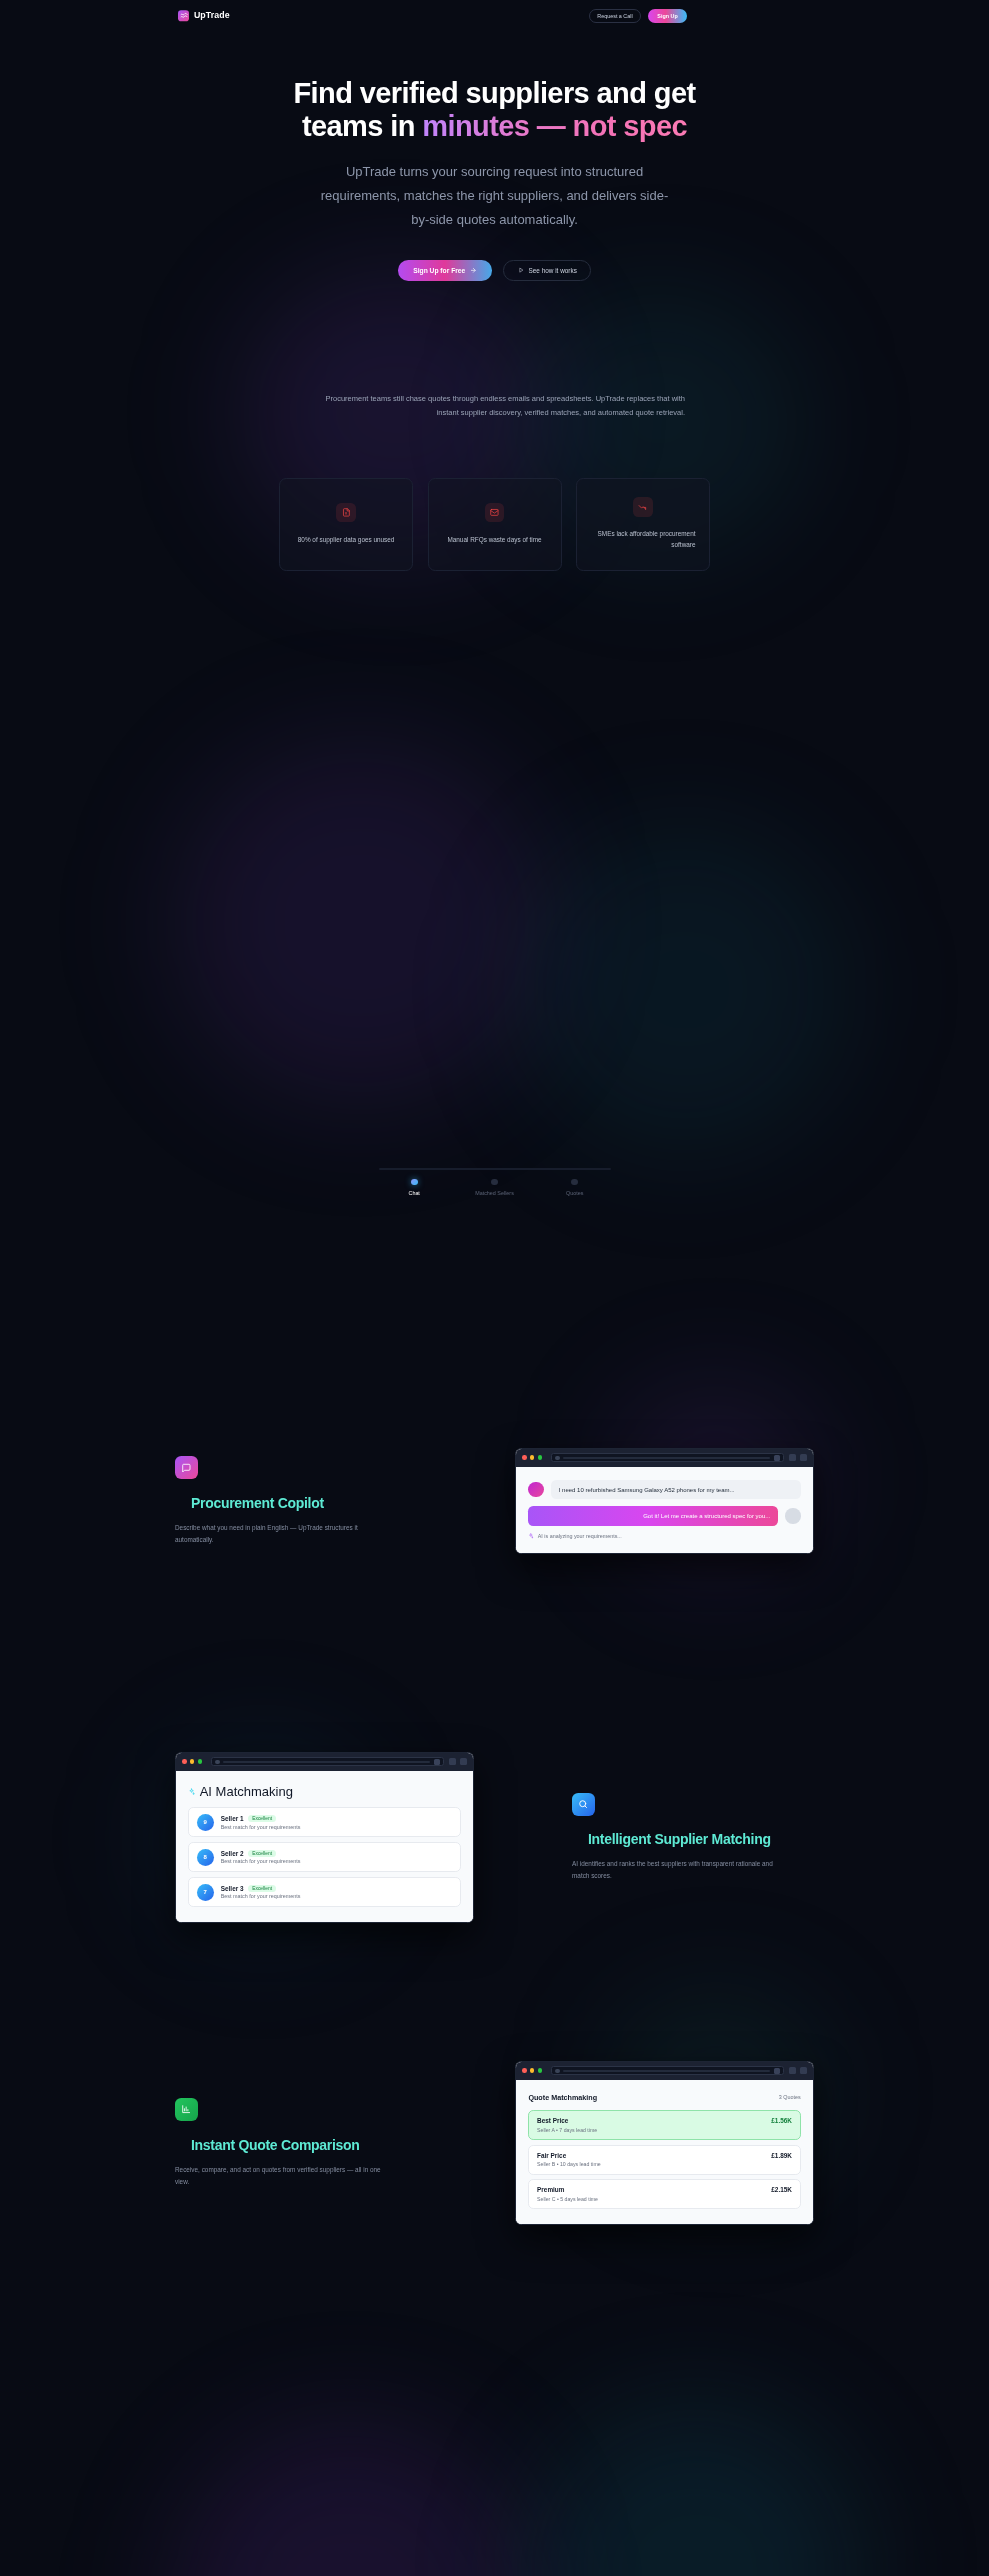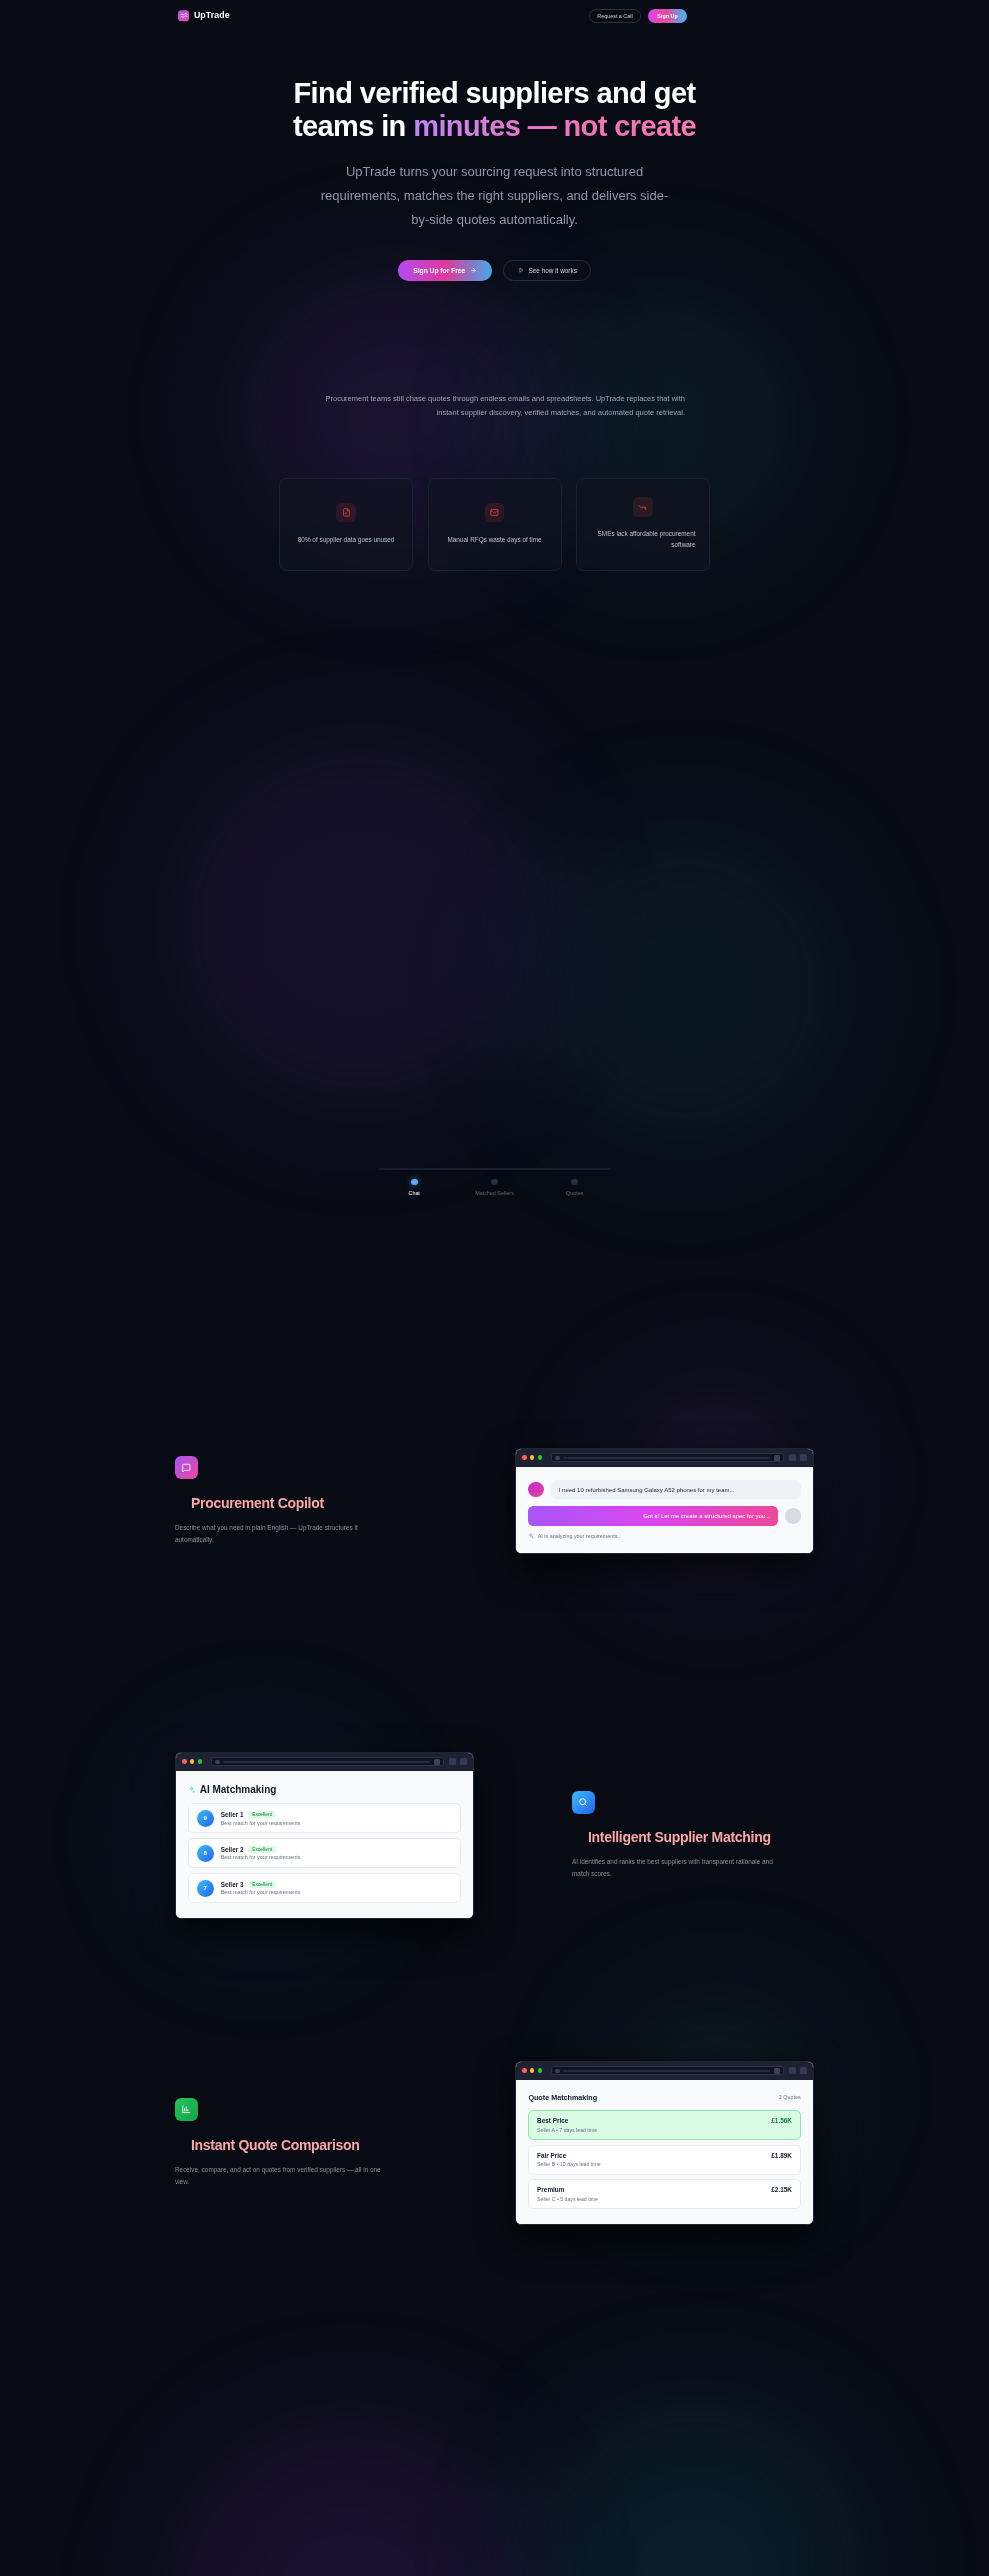--- a/index.html
+++ b/index.html
@@ -57,21 +57,21 @@
   .step-lbl{font-size:5.4px;color:#5b6376;}
   .step.active .step-lbl{color:#fff;}
 
   
   .feat{position:absolute;width:639px;left:175px;display:flex;align-items:center;z-index:10;}
   .feat-text{width:242px;}
   .feat-ico{width:23px;height:23px;border-radius:6.2px;display:flex;align-items:center;justify-content:center;margin-bottom:15.5px;}
   .ico-purple{background:linear-gradient(135deg,#a855f7,#ec4899);}
   .ico-blue{background:linear-gradient(135deg,#38bdf8,#2563eb);}
   .ico-green{background:linear-gradient(135deg,#22c55e,#16a34a);}
-  .feat-text h2{font-size:14px;font-weight:700;letter-spacing:-0.3px;color:#fca5a5;margin-bottom:11.3px;padding-left:16px;}
+  .feat-text h2{font-size:14px;font-weight:700;letter-spacing:-0.3px;color:#5eead4;margin-bottom:11.3px;padding-left:16px;}
   .feat-text p{font-size:6.4px;line-height:1.85;color:#848da0;max-width:206px;}
 
   
   .mock{width:299px;border-radius:6.2px;overflow:hidden;background:#fff;
       box-shadow:0 14.4px 36px rgba(0,0,0,.65);border:0.5px solid #1d2434;}
   .mock-bar{height:17.5px;background:#1c2232;display:flex;align-items:center;padding:0 6.2px;gap:4.6px;}
   .dots{display:flex;gap:3.1px;}
   .dot{width:4.6px;height:4.6px;border-radius:50%;}
   .d-r{background:#ff5f57;}.d-y{background:#febc2e;}.d-g{background:#28c840;}
   .url{flex:1;height:9.3px;border-radius:2.6px;background:#0f1421;border:0.5px solid #2b3346;
@@ -87,21 +87,21 @@
   .av{width:15.5px;height:15.5px;border-radius:50%;flex:none;}
   .av-user{background:linear-gradient(135deg,#c026d3,#e8479c);}
   .av-grey{background:#d7dce4;}
   .bub-in{flex:1;background:#eef1f5;border-radius:5.2px;padding:6.7px 8.2px;font-size:6px;color:#1f2937;}
   .bub-out{flex:1;border-radius:5.2px;padding:6.7px 8.2px;font-size:6px;color:#fff;text-align:right;
       background:linear-gradient(90deg,#a855f7 0%,#d946ef 48%,#ec4899 100%);}
   .typing{display:flex;align-items:center;gap:3.6px;font-size:5.4px;color:#6b7280;margin-top:2.1px;}
 
   
   .mm-head{display:flex;align-items:center;gap:4.1px;margin-bottom:8.2px;}
-  .mm-head h3{font-size:10px;font-weight:700;color:#111827;text-align:right;}
+  .mm-head h3{font-size:13px;font-weight:400;color:#111827;text-align:right;}
   .seller{display:flex;align-items:center;gap:7.2px;border:0.5px solid #e7eaef;border-radius:5.2px;
       padding:5.7px 7.2px;margin-bottom:4.6px;background:#fff;}
   .score{width:17px;height:17px;border-radius:50%;flex:none;display:flex;align-items:center;justify-content:center;
       background:linear-gradient(135deg,#38bdf8,#2563eb);color:#fff;font-size:6px;font-weight:600;}
   .s-title{display:flex;align-items:center;gap:4.6px;}
   .s-name{font-size:6.4px;font-weight:700;color:#111827;}
   .s-badge{font-size:4.9px;color:#15803d;background:#dcfce7;border-radius:4.6px;padding:1px 4.1px;}
   .s-sub{font-size:5.4px;color:#6b7280;margin-top:1.5px;}
 
   
@@ -143,21 +143,21 @@
   </div>
   <div class="hdr-actions">
     <button class="btn-ghost">Request a Call</button>
     <button class="btn-grad">Sign Up</button>
   </div>
 </div>
 
 <div class="hero">
   <h1>
     <span>Find verified suppliers and get</span><br>
-    <span>teams in </span><span class="grad-text">minutes — not create</span>
+    <span>teams in </span><span class="grad-text">minutes — not spec</span>
   </h1>
   <p>UpTrade turns your sourcing request into structured requirements, matches the right suppliers, and delivers side-by-side quotes automatically.</p>
   <div class="hero-cta">
     <button class="cta-primary">
       <span>Sign Up for Free</span>
       <span>
         <svg width="6.7" height="6.7" viewBox="0 0 24 24" fill="none" stroke="#fff" stroke-width="2.4" stroke-linecap="round" stroke-linejoin="round">
             <path d="M5 12h13M12 5l7 7-7 7"></path>
           </svg>
       </span>

